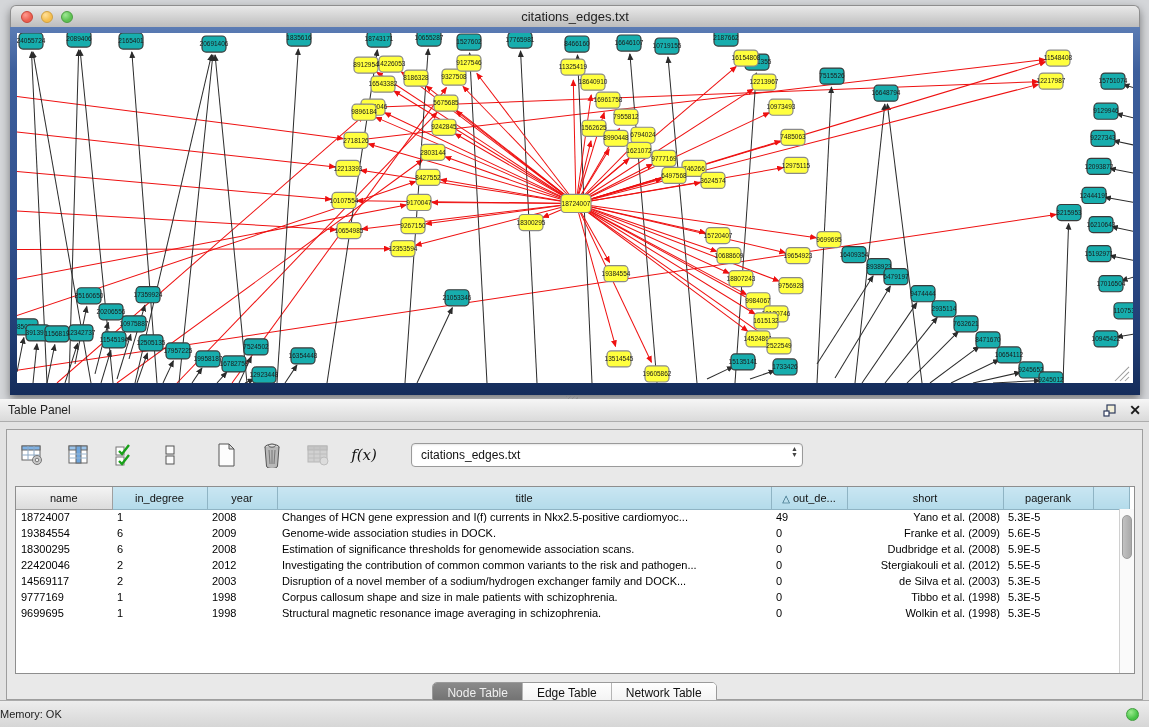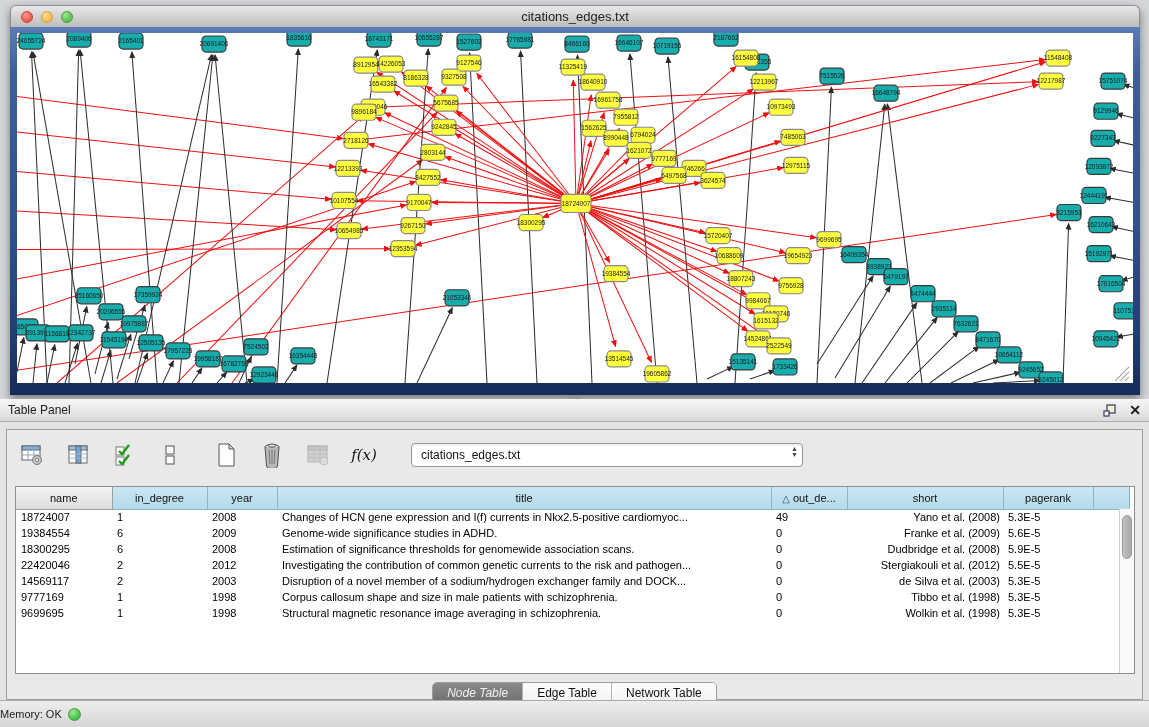--- a/index.html
+++ b/index.html
@@ -58,27 +58,27 @@
   #vscroll { position:absolute; right:0; top:22px; bottom:0; width:15px; background:#FAFAFA; border-left:1px solid #D0D0D0; }
   #vthumb { position:absolute; left:2px; right:2px; top:6px; height:44px; border-radius:6px;
     background:linear-gradient(90deg,#C2C2C2,#A9A9A9); border:1px solid #9A9A9A; }
 
   
   #tabs-row { position:absolute; left:0; right:0; top:252px; display:flex; justify-content:center; }
   #tabs { display:flex; border:1px solid #9A9A9A; border-radius:5px; overflow:hidden; background:#FBFBFB;
     box-shadow:0 1px 1px rgba(255,255,255,.7); }
   .tab { padding:3px 14px; font-size:12px; color:#111; background:linear-gradient(#FEFEFE,#F2F2F2);
     border-left:1px solid #B5B5B5; cursor:default; }
-  .tab:first-child { border-left:0;font-style:italic; }
+  .tab:first-child { border-left:0; }
   .tab.active { background:linear-gradient(#8A8A8A,#6F6F6F); color:#EFEFEF; }
 
   
   #status-bar { position:absolute; left:0; bottom:0; width:1149px; height:27px;
     background:linear-gradient(#EDEDED,#D6D6D6); border-top:1px solid #ABABAB;
-    display:flex; align-items:center; justify-content:flex-start; padding-right:10px; gap:6px; }
+    display:flex; align-items:center; justify-content:space-between; padding-right:10px; gap:6px; }
   #status-bar .mem { font-size:11px; color:#222; }
   #mem-dot { width:13px; height:13px; border-radius:50%;
     background:radial-gradient(circle at 35% 30%, #9BEB8E, #45C245 65%); border:1px solid #3F9E3C; }
 </style>
 </head>
 <body>
 
 <div id="graph-window">
   <div id="titlebar">
     <div class="lights">
@@ -795,41 +795,41 @@
               <td>Changes of HCN gene expression and I(f) currents in Nkx2.5-positive cardiomyoc...</td>
               <td>49</td>
               <td class="center">Yano et al. (2008)</td>
               <td>5.3E-5</td>
               <td></td>
             </tr>
             <tr>
               <td>19384554</td>
               <td>6</td>
               <td>2009</td>
-              <td>Genome-wide significance studies in ADHD.</td>
+              <td>Genome-wide association studies in DOCK.</td>
               <td>0</td>
               <td class="center">Franke et al. (2009)</td>
               <td>5.6E-5</td>
               <td></td>
             </tr>
             <tr>
               <td>18300295</td>
               <td>6</td>
               <td>2008</td>
               <td>Estimation of significance thresholds for genomewide association scans.</td>
               <td>0</td>
               <td class="center">Dudbridge et al. (2008)</td>
               <td>5.9E-5</td>
               <td></td>
             </tr>
             <tr>
               <td>22420046</td>
               <td>2</td>
               <td>2012</td>
-              <td>Investigating the contribution of common genetic currents to the risk and pathogen...</td>
+              <td>Investigating the contribution of common common variants to the risk and pathogen...</td>
               <td>0</td>
               <td class="center">Stergiakouli et al. (2012)</td>
               <td>5.5E-5</td>
               <td></td>
             </tr>
             <tr>
               <td>14569117</td>
               <td>2</td>
               <td>2003</td>
               <td>Disruption of a novel member of a sodium/hydrogen exchanger family and DOCK...</td>

